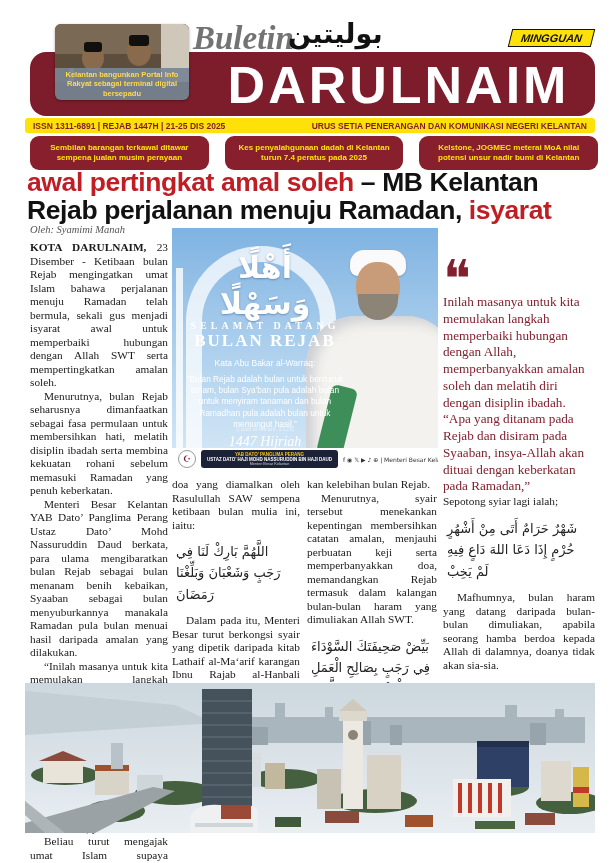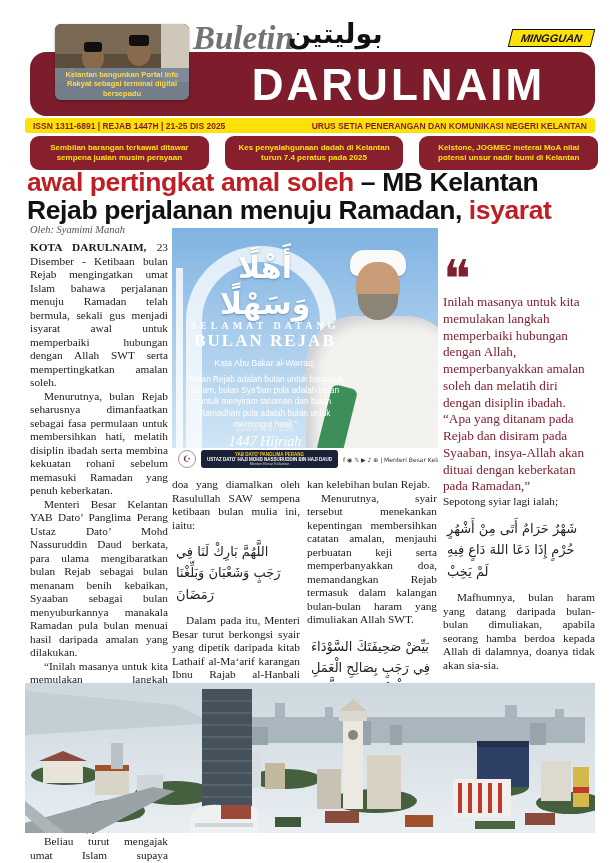--- a/index.html
+++ b/index.html
@@ -11,21 +11,21 @@
   .arabic-title{position:absolute;left:288px;top:18px;width:212px;font-size:27px;font-weight:bold;
            color:#111;direction:rtl;text-align:left;font-family:"DejaVu Sans",sans-serif;letter-spacing:-1px;}
   .badge{position:absolute;right:17px;top:29px;background:#ffe10a;transform:skewX(-14deg);
          padding:2px 10px;border:1px solid #111;}
   .badge span{display:block;transform:skewX(6deg);font-family:"Liberation Sans",sans-serif;
          font-weight:bold;font-style:italic;font-size:11px;color:#111;}
   .banner{position:absolute;left:30px;top:52px;width:565px;height:64px;background:#7d1d2c;
           border-radius:16px;}
   .banner .title{position:absolute;left:180px;right:8px;top:2px;bottom:0;display:flex;
           align-items:center;justify-content:center;font-family:"Liberation Sans",sans-serif;
-          font-weight:bold;font-size:44px;letter-spacing:3px;color:#fff;}
+          font-weight:bold;font-size:52px;letter-spacing:3px;color:#fff;}
   .head-photo{position:absolute;left:55px;top:24px;width:134px;height:76px;border-radius:6px;
           overflow:hidden;box-shadow:0 1px 3px rgba(0,0,0,.35);}
   .head-photo svg{display:block;}
   .head-caption{position:absolute;left:0;right:0;bottom:0;background:rgba(122,134,148,.92);
           color:#ffd94d;font-family:"Liberation Sans",sans-serif;font-weight:bold;font-size:7.5px;
           line-height:1.25;text-align:center;padding:2px 3px;}
   
   .info-bar{position:absolute;left:25px;top:118px;width:570px;height:15px;background:#ffe10a;
           border-radius:3px;display:flex;align-items:center;justify-content:space-between;
           padding:0 8px;box-sizing:border-box;font-family:"Liberation Sans",sans-serif;

